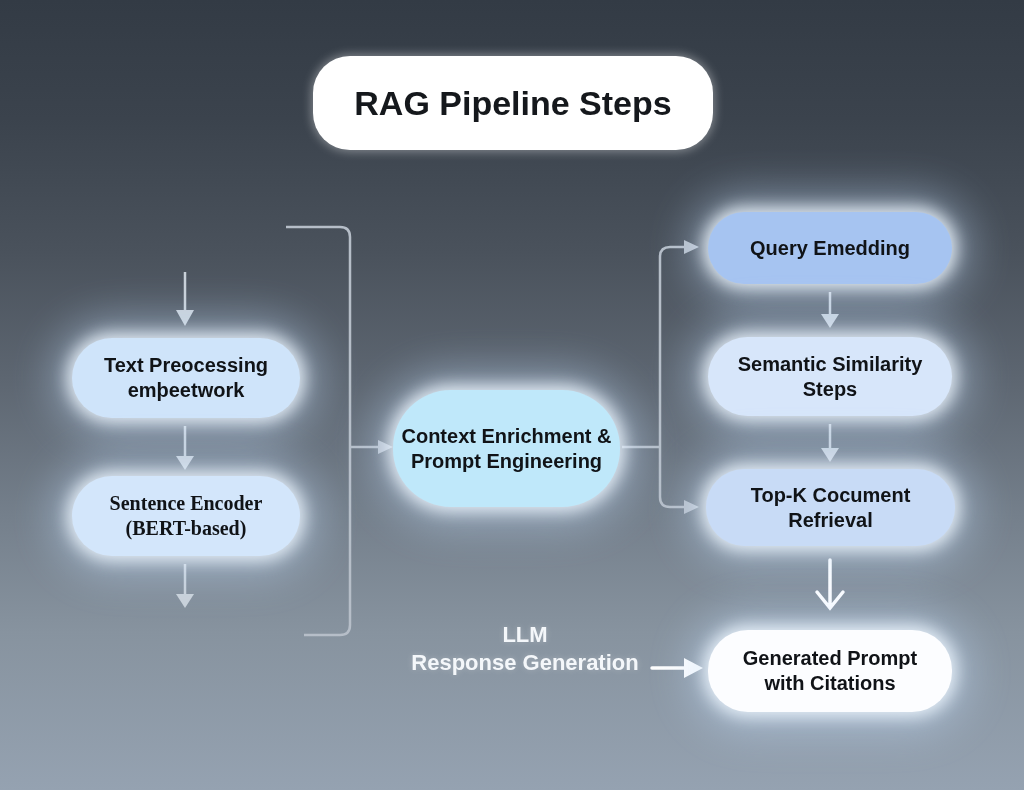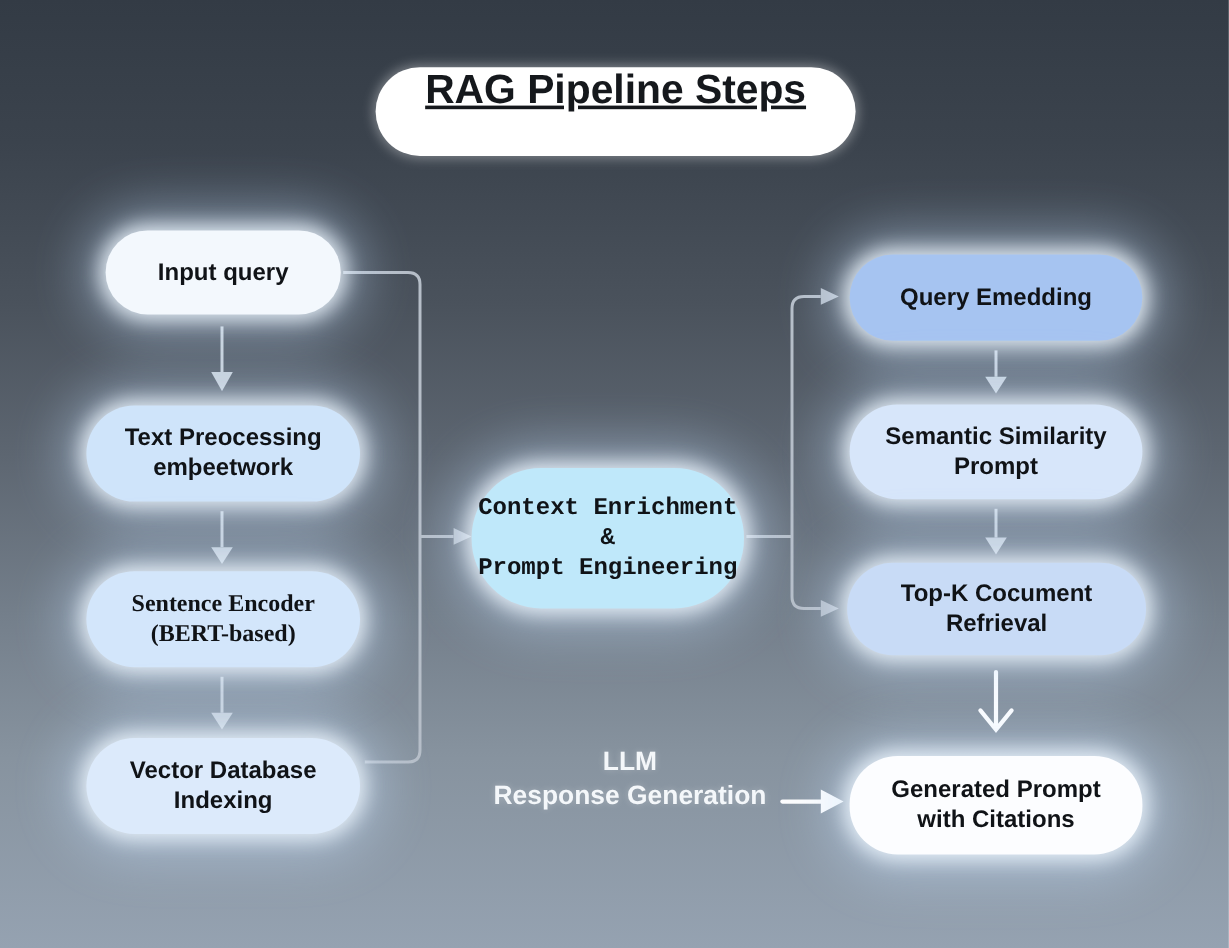--- a/index.html
+++ b/index.html
@@ -16,26 +16,25 @@
     position:absolute;
     display:flex;align-items:center;justify-content:center;
     text-align:center;
     font-weight:bold;color:#101317;
     border-radius:40px;
     line-height:1.25;
     box-shadow:0 0 16px 5px rgba(240,248,255,.85),
                0 0 44px 18px rgba(198,224,255,.45);
   }
   .title-pill{
-    position:absolute;left:313px;top:56px;width:400px;height:74px;
+    position:absolute;left:313px;top:56px;width:400px;height:94px;
     background:#ffffff;border-radius:37px;
-    display:flex;justify-content:center;
+    display:flex;align-items:center;justify-content:center;
     font-size:34px;font-weight:bold;color:#15181c;
     box-shadow:0 0 10px 2px rgba(255,255,255,.35);
-    text-decoration:underline;
   }
   .fs20{font-size:20px;}
   .llm-label{
     position:absolute;left:380px;top:621px;width:290px;
     text-align:center;color:#f4f7fa;font-weight:bold;font-size:22px;line-height:1.25;
     text-shadow:0 0 6px rgba(255,255,255,.25);
   }
   svg.overlay{position:absolute;left:0;top:0;pointer-events:none;}
 </style>
 </head>
@@ -70,65 +69,56 @@
     <path d="M 830 560 V 606 M 817 592 L 830 608 L 843 592" stroke="#ffffff" stroke-width="3.5" fill="none" stroke-linecap="round"></path>
 
     <path d="M 652 668 H 686" stroke="#fdfdfd" stroke-width="3.5" fill="none" stroke-linecap="round"></path>
     <polygon points="684,658 703,668 684,678" fill="#fdfdfd"></polygon>
   </svg>
 
   <div class="title-pill">
     <span>RAG Pipeline Steps</span>
   </div>
 
-  <div class="node fs20" style="left: 88px; top: 192px; width: 196px; height: 70px; border-radius: 35px; background-color: rgb(243, 248, 253);">
-    <span>Input query</span>
-  </div>
 
   <div class="node fs20" style="left: 72px; top: 338px; width: 228px; height: 80px; background-color: rgb(207, 228, 250);">
     <span>
       <span>Text Preocessing</span><br>
       <span>emþeetwork</span>
     </span>
   </div>
 
   <div class="node fs20" style="left: 72px; top: 476px; width: 228px; height: 80px; background-color: rgb(211, 230, 251); font-family: Liberation Serif, serif;">
     <span>
       <span>Sentence Encoder</span><br>
       <span>(BERT-based)</span>
     </span>
   </div>
 
-  <div class="node fs20" style="left: 72px; top: 615px; width: 228px; height: 80px; background-color: rgb(220, 234, 251);">
-    <span>
-      <span>Vector Database</span><br>
-      <span>Indexing</span>
-    </span>
-  </div>
 
-  <div class="node fs20" style="left: 393px; top: 390px; width: 227px; height: 117px; border-radius: 58px; background-color: rgb(191, 232, 250); font-family: Liberation Mono, monospace;">
+  <div class="node fs20" style="left: 393px; top: 390px; width: 227px; height: 117px; border-radius: 58px; background-color: rgb(191, 232, 250);">
     <span>
       <span>Context Enrichment &amp;</span><br>
       <span>Prompt Engineering</span>
     </span>
   </div>
 
   <div class="llm-label">
     <span>LLM</span><br>
     <span>Response Generation</span>
   </div>
 
   <div class="node fs20" style="left: 708px; top: 212px; width: 244px; height: 72px; border-radius: 36px; background-color: rgb(166, 196, 241); align-items: center;">
     <span>Query Emedding</span>
   </div>
 
   <div class="node fs20" style="left: 708px; top: 337px; width: 244px; height: 79px; background-color: rgb(215, 230, 250);">
     <span>
       <span>Semantic Similarity</span><br>
-      <span>Prompt</span>
+      <span>Steps</span>
     </span>
   </div>
 
   <div class="node fs20" style="left: 706px; top: 469px; width: 249px; height: 77px; border-radius: 38px; background-color: rgb(200, 219, 246);">
     <span>Top-K Cocument Refrieval</span>
   </div>
 
   <div class="node fs20" style="left: 708px; top: 630px; width: 244px; height: 82px; background-color: rgb(252, 253, 255);">
     <span>
       <span>Generated Prompt</span><br>

